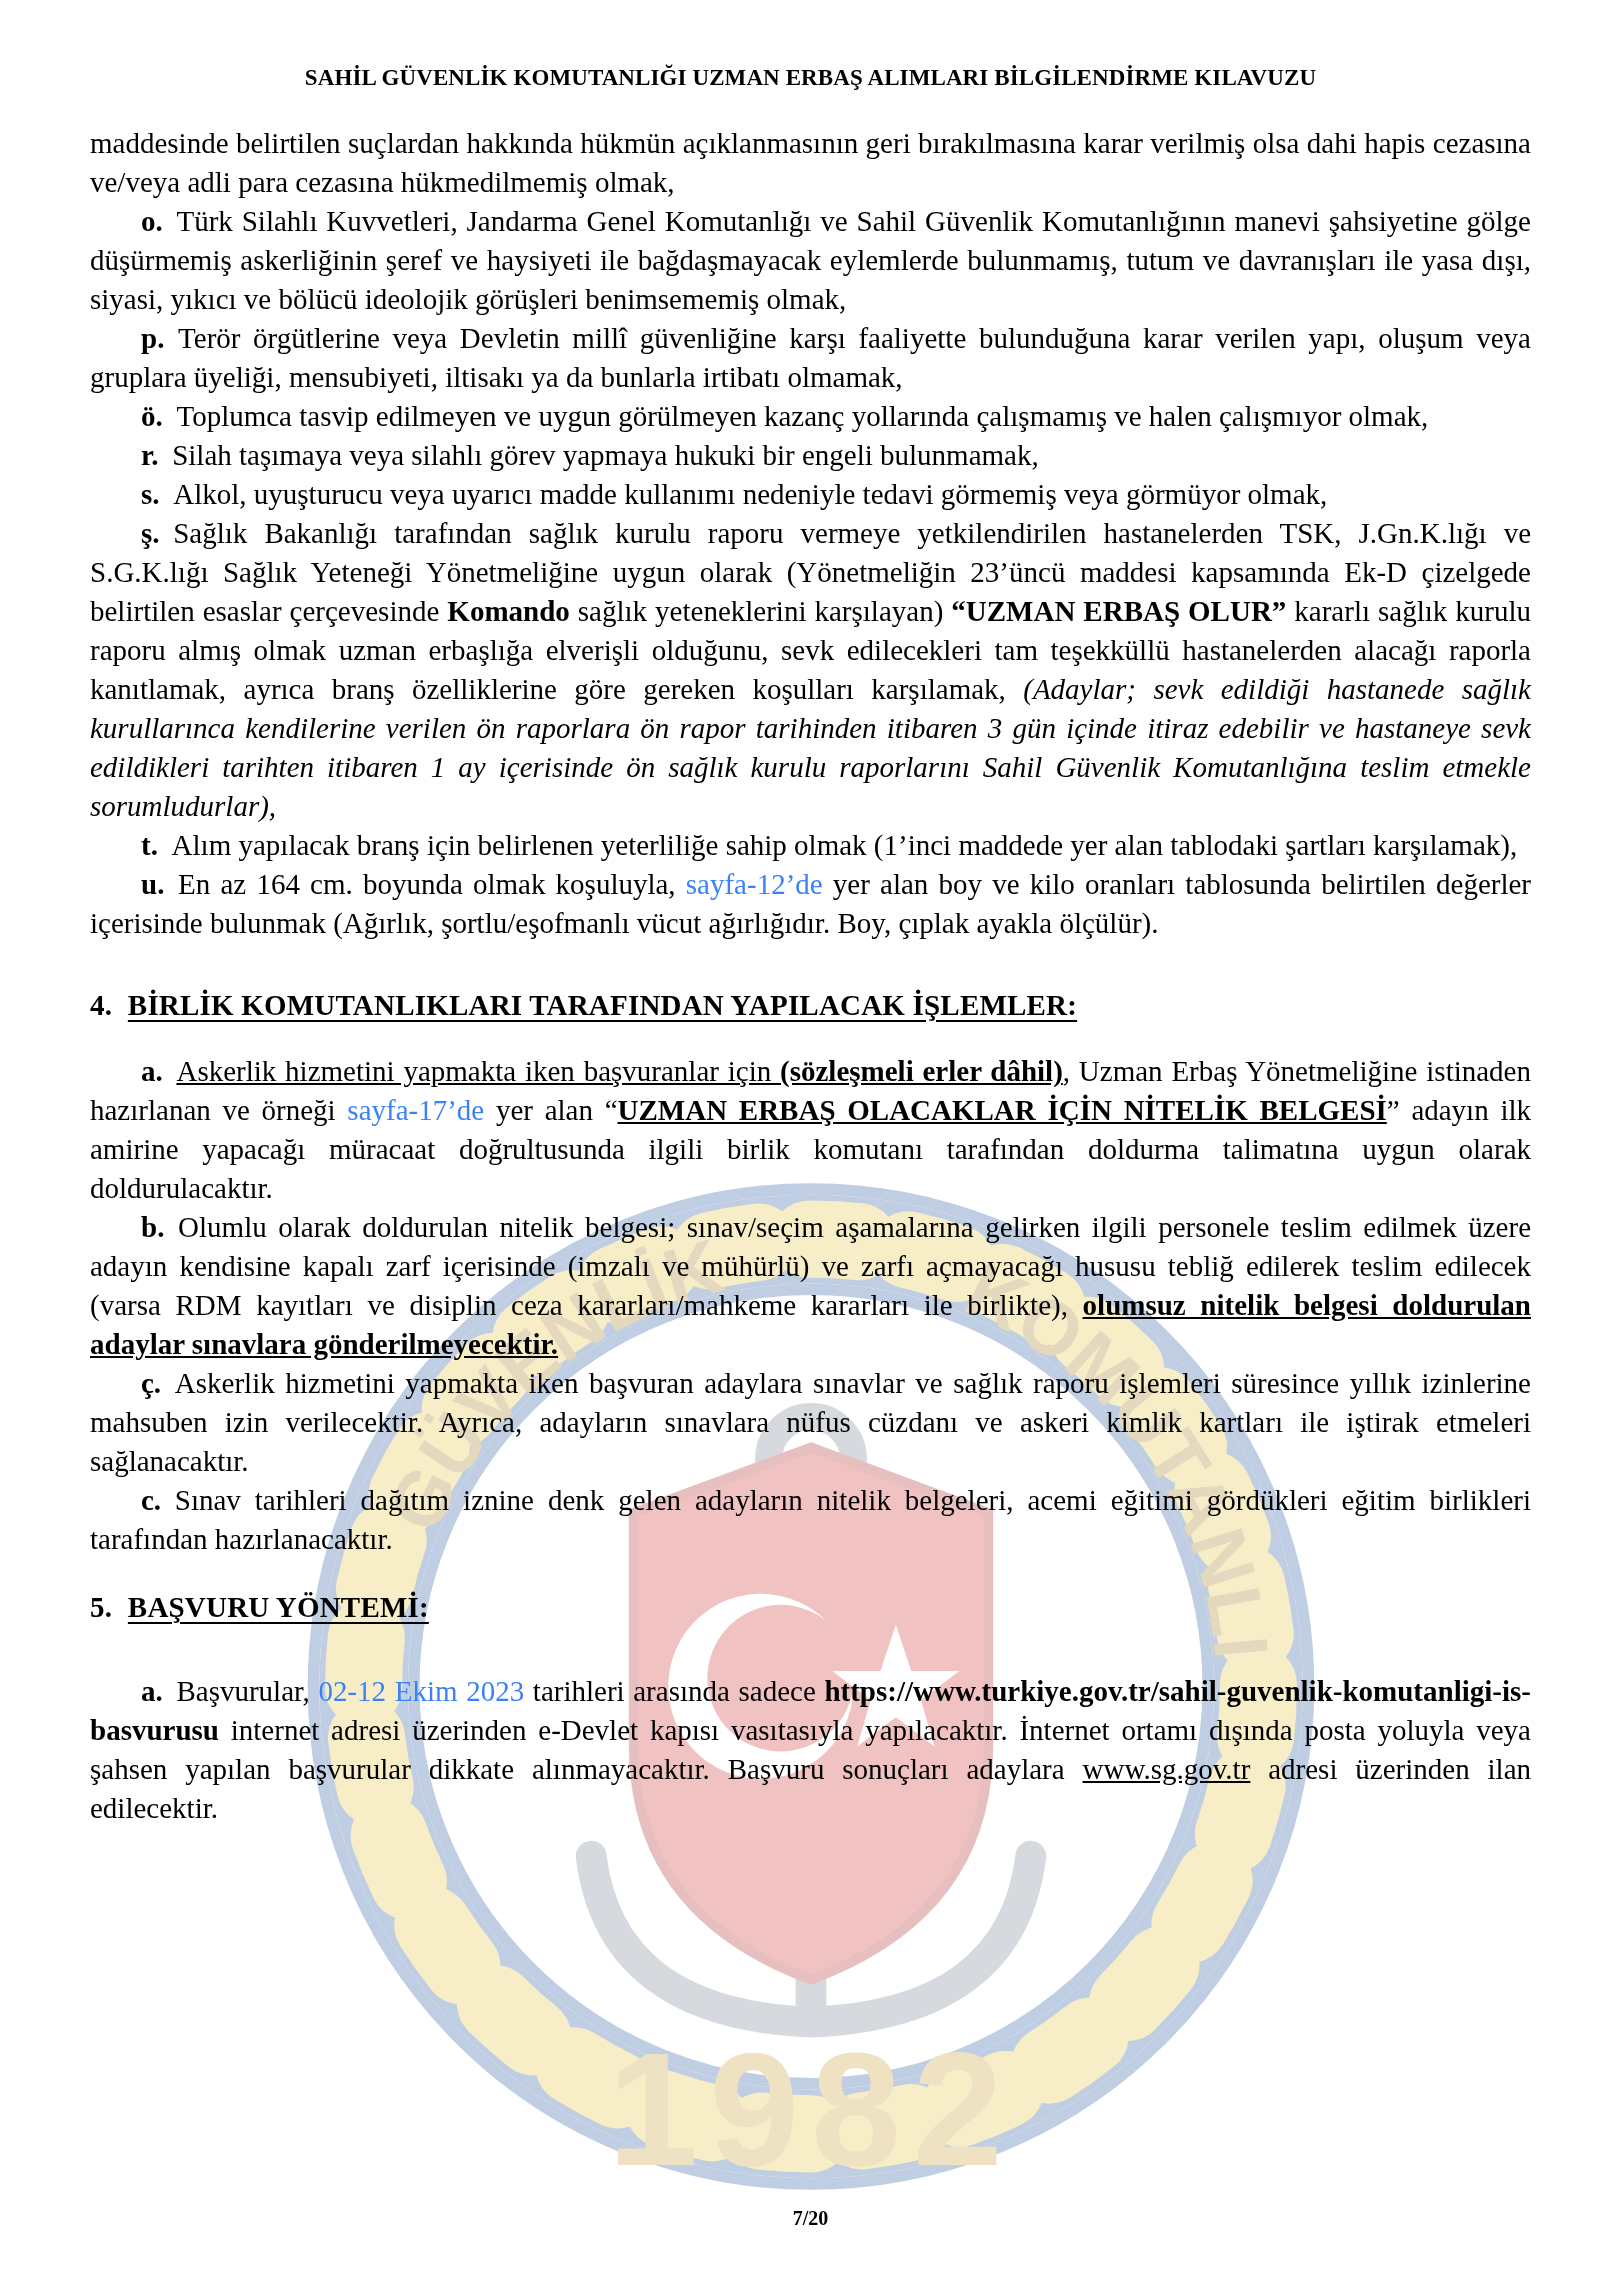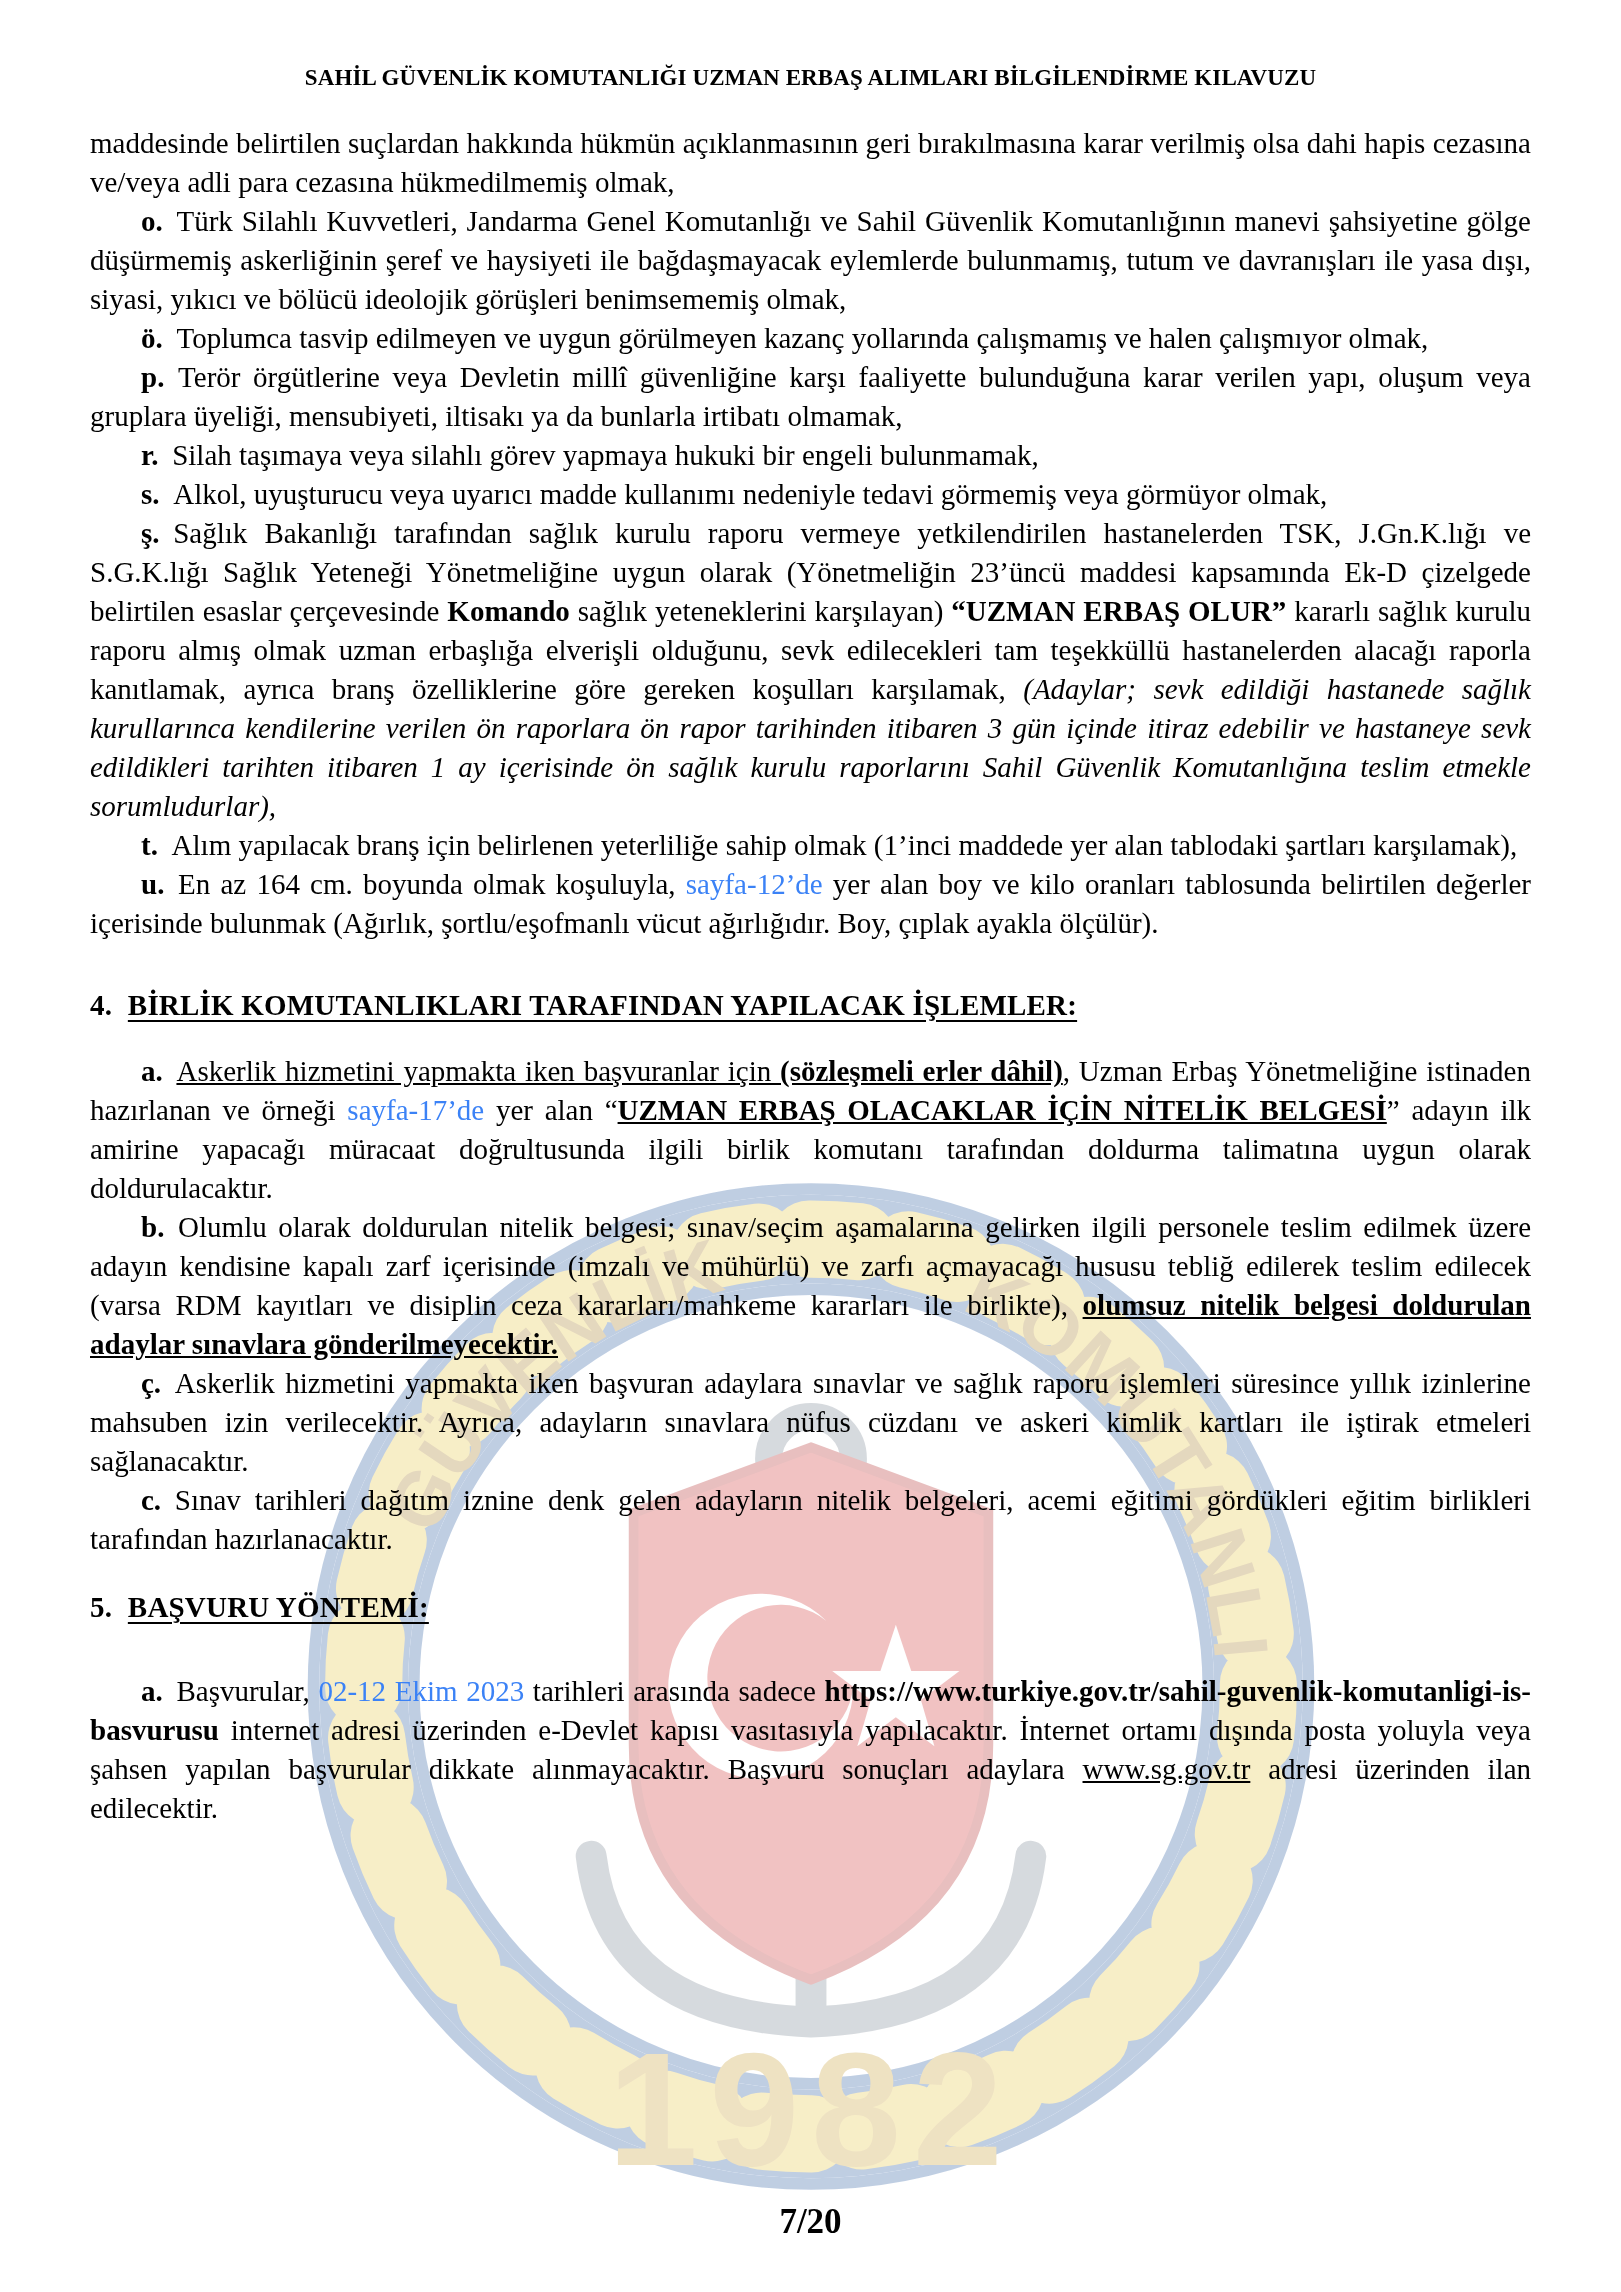--- a/index.html
+++ b/index.html
@@ -89,24 +89,24 @@
   .heading-wrap { margin-top: 29px; margin-bottom: 25.5px; }
   .heading-wrap.tight { margin-top: 43px; margin-bottom: 27.4px; }
   .heading-num { display: inline-block; margin-right: 15.7px; }
 
   .spacer-sm { height: 19.6px; }
 
   .page-footer {
     position: absolute;
     left: 0;
     right: 0;
-    bottom: 51px;
+    bottom: 63px;
     text-align: center;
     font-weight: bold;
-    font-size: 35px;
+    font-size: 20px;
     z-index: 2;
     color: #000;
   }
 </style>
 </head>
 <body>
 
 <div class="page">
 
   <div class="watermark">
@@ -157,23 +157,23 @@
   <div class="content">
 
     <div class="doc-header">SAHİL GÜVENLİK KOMUTANLIĞI UZMAN ERBAŞ ALIMLARI BİLGİLENDİRME KILAVUZU</div>
 
     <div class="body-block">
 
       <p class="para"><span>maddesinde belirtilen suçlardan hakkında hükmün açıklanmasının geri bırakılmasına karar verilmiş olsa dahi hapis cezasına ve/veya adli para cezasına hükmedilmemiş olmak,</span></p>
 
       <p class="para indented"><span class="marker">o.</span><span class="marker-gap"></span><span>Türk Silahlı Kuvvetleri, Jandarma Genel Komutanlığı ve Sahil Güvenlik Komutanlığının manevi şahsiyetine gölge düşürmemiş askerliğinin şeref ve haysiyeti ile bağdaşmayacak eylemlerde bulunmamış, tutum ve davranışları ile yasa dışı, siyasi, yıkıcı ve bölücü ideolojik görüşleri benimsememiş olmak,</span></p>
 
+      <p class="para indented"><span class="marker">p.</span><span class="marker-gap"></span><span>Terör örgütlerine veya Devletin millî güvenliğine karşı faaliyette bulunduğuna karar verilen yapı, oluşum veya gruplara üyeliği, mensubiyeti, iltisakı ya da bunlarla irtibatı olmamak,</span></p>
+
       <p class="para indented"><span class="marker">ö.</span><span class="marker-gap"></span><span>Toplumca tasvip edilmeyen ve uygun görülmeyen kazanç yollarında çalışmamış ve halen çalışmıyor olmak,</span></p>
-
-      <p class="para indented"><span class="marker">p.</span><span class="marker-gap"></span><span>Terör örgütlerine veya Devletin millî güvenliğine karşı faaliyette bulunduğuna karar verilen yapı, oluşum veya gruplara üyeliği, mensubiyeti, iltisakı ya da bunlarla irtibatı olmamak,</span></p>
 
       <p class="para indented"><span class="marker">r.</span><span class="marker-gap"></span><span>Silah taşımaya veya silahlı görev yapmaya hukuki bir engeli bulunmamak,</span></p>
 
       <p class="para indented"><span class="marker">s.</span><span class="marker-gap"></span><span>Alkol, uyuşturucu veya uyarıcı madde kullanımı nedeniyle tedavi görmemiş veya görmüyor olmak,</span></p>
 
       <p class="para indented"><span class="marker">ş.</span><span class="marker-gap"></span><span>Sağlık Bakanlığı tarafından sağlık kurulu raporu vermeye yetkilendirilen hastanelerden TSK, J.Gn.K.lığı ve S.G.K.lığı Sağlık Yeteneği Yönetmeliğine uygun olarak (Yönetmeliğin 23’üncü maddesi kapsamında Ek-D çizelgede belirtilen esaslar çerçevesinde </span><span class="b">Komando</span><span> sağlık yeteneklerini karşılayan) </span><span class="b">“UZMAN ERBAŞ OLUR”</span><span> kararlı sağlık kurulu raporu almış olmak uzman erbaşlığa elverişli olduğunu, sevk edilecekleri tam teşekküllü hastanelerden alacağı raporla kanıtlamak, ayrıca branş özelliklerine göre gereken koşulları karşılamak, </span><span class="i">(Adaylar; sevk edildiği hastanede sağlık kurullarınca kendilerine verilen ön raporlara ön rapor tarihinden itibaren 3 gün içinde itiraz edebilir ve hastaneye sevk edildikleri tarihten itibaren 1 ay içerisinde ön sağlık kurulu raporlarını Sahil Güvenlik Komutanlığına teslim etmekle sorumludurlar),</span></p>
 
       <p class="para indented"><span class="marker">t.</span><span class="marker-gap"></span><span>Alım yapılacak branş için belirlenen yeterliliğe sahip olmak (1’inci maddede yer alan tablodaki şartları karşılamak),</span></p>
 
       <p class="para indented"><span class="marker">u.</span><span class="marker-gap"></span><span>En az 164 cm. boyunda olmak koşuluyla, </span><span class="red">sayfa-12’de</span><span> yer alan boy ve kilo oranları tablosunda belirtilen değerler içerisinde bulunmak (Ağırlık, şortlu/eşofmanlı vücut ağırlığıdır. Boy, çıplak ayakla ölçülür).</span></p>

